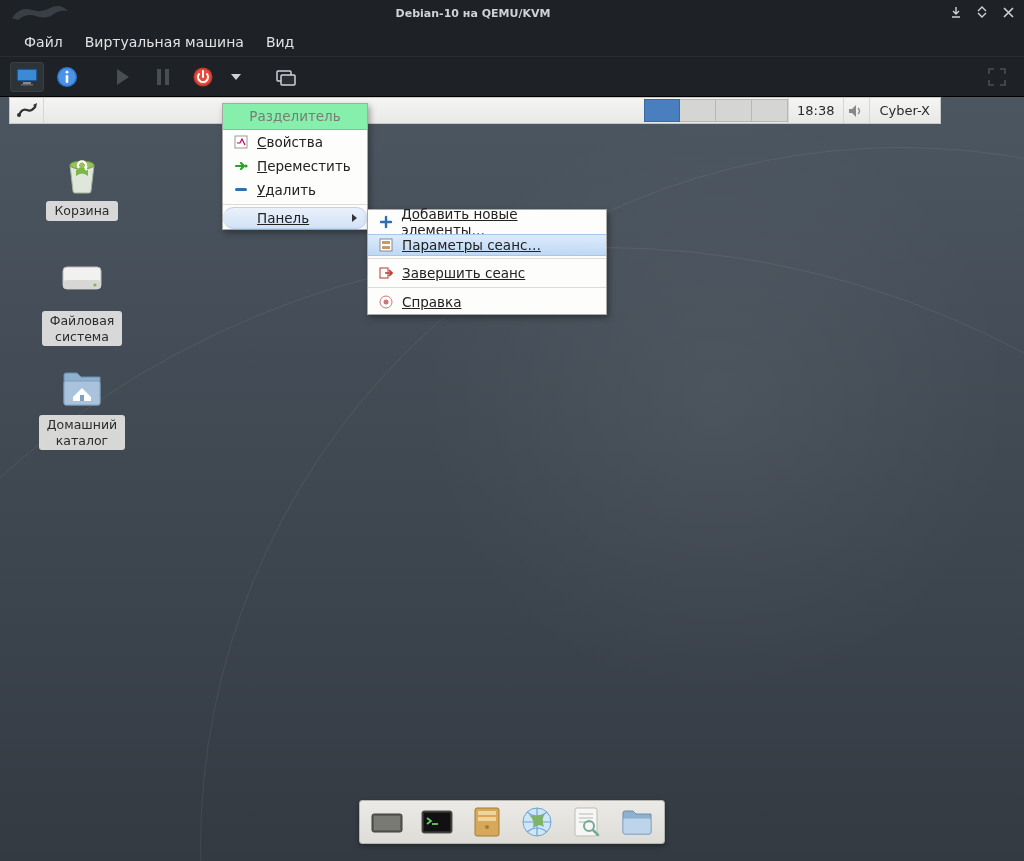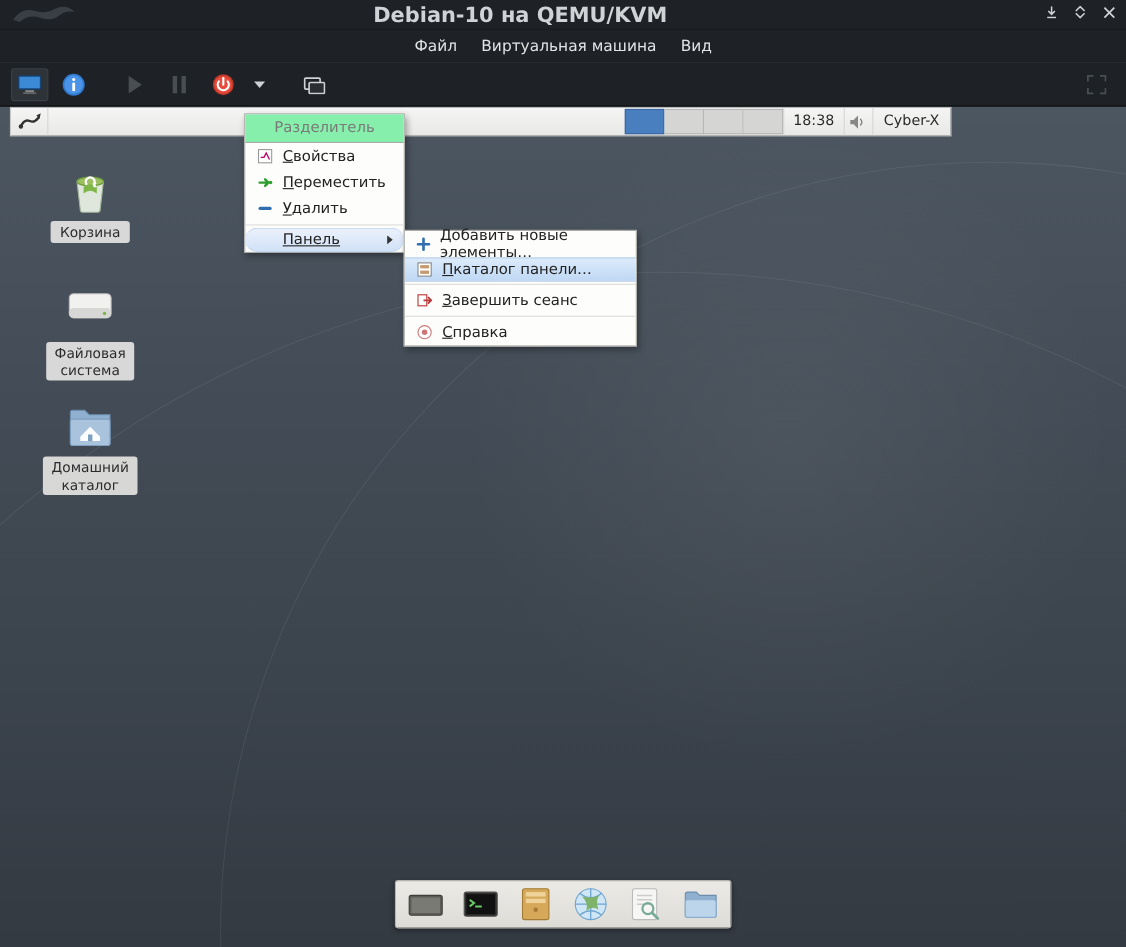--- a/index.html
+++ b/index.html
@@ -5,33 +5,33 @@
   * { box-sizing: border-box; margin: 0; padding: 0; user-select: none; }
   html, body { width: 1024px; height: 861px; overflow: hidden; font-family: "DejaVu Sans", "Liberation Sans", sans-serif; font-size: 13px; }
   body { background: #000; }
 
   
   .host-header {
     position: absolute; left: 0; top: 0; width: 1024px; height: 27px;
     background: #1e2226; display: flex; align-items: center;
   }
   .host-header .title {
-    flex: 1; text-align: center; color: #d0d3d6; font-weight: bold; font-size: 19px;
+    flex: 1; text-align: center; color: #d0d3d6; font-weight: bold; font-size: 11px;
   }
   .host-header .winbtn {
     width: 20px; height: 20px; margin-right: 6px; color: #cfd2d5; text-align: center; line-height: 20px; cursor: pointer;
   }
   .host-dragon {
     position: absolute; left: 10px; top: 2px; width: 60px; height: 22px; color:#3e4349;
   }
 
   .host-menubar {
     position: absolute; left: 0; top: 27px; width: 1024px; height: 29px;
-    background: #1e2226; display: flex; align-items: center; padding: 0 4px; gap: 22px;
-    color: #e1e3e5; font-size: 14px; justify-content: center;
+    background: #1e2226; display: flex; align-items: center; padding: 0 24px; gap: 22px;
+    color: #e1e3e5; font-size: 14px;
   }
   .host-menubar .mitem { cursor: pointer; }
 
   .host-toolbar {
     position: absolute; left: 0; top: 56px; width: 1024px; height: 41px;
     background: #1e2226; display: flex; align-items: center; padding: 0 10px;
     border-top: 1px solid #2a2e33; border-bottom: 1px solid #000;
     gap: 6px;
   }
   .tbbtn {
@@ -52,21 +52,21 @@
   }
   
   .guest::before, .guest::after {
     content: ""; position: absolute; border: 1px solid rgba(255,255,255,.07); border-radius: 50%;
   }
   .guest::before { width: 1400px; height: 1400px; left: 200px; top: 50px; }
   .guest::after  { width: 1800px; height: 1800px; left: -300px; top: 150px; }
 
   
   .xfce-panel {
-    position: absolute; left: 9px; top: 0; width: 856px; height: 27px;
+    position: absolute; left: 9px; top: 0; width: 932px; height: 27px;
     background: linear-gradient(#f5f5f3, #e8e8e6); border: 1px solid #c7c7c5;
     display: flex; align-items: center;
     color: #2a2a2a;
   }
   .panel-apps {
     width: 34px; height: 100%; display: flex; align-items: center; justify-content: center;
     border-right: 1px solid #d6d6d4; cursor: pointer;
   }
   .panel-pager {
     margin-left: auto; display: flex; align-items: center; height: 100%;
@@ -325,38 +325,38 @@
       <span class="txt"><u>У</u><span>далить</span></span>
     </div>
     <div class="row sep"></div>
     <div class="row hl">
       <span class="ic"></span>
       <span class="txt"><span style="text-decoration:underline">Панель</span></span>
       <span class="arrow"></span>
     </div>
   </div>
 
-  <div class="menu" style="left:367px; top:112px; width:212px;">
+  <div class="menu" style="left:367px; top:112px; width:240px;text-decoration:underline;">
     <div class="row">
       <span class="ic">
         <svg width="14" height="14" viewBox="0 0 14 14">
             <path d="M7 2 V12 M2 7 H12" stroke="#2f6fb0" stroke-width="2.4" stroke-linecap="round"></path>
           </svg>
       </span>
       <span class="txt"><u>Д</u><span>обавить новые элементы…</span></span>
     </div>
     <div class="row hov">
       <span class="ic">
         <svg width="14" height="14" viewBox="0 0 14 14">
             <rect x="1" y="1" width="12" height="12" fill="#fff" stroke="#888"></rect>
             <rect x="3" y="3" width="8" height="3" fill="#c59b6d"></rect>
             <rect x="3" y="8" width="8" height="3" fill="#c59b6d"></rect>
           </svg>
       </span>
-      <span class="txt"><u>П</u><span>каталог панели…</span></span>
+      <span class="txt"><u>П</u><span>араметры сеанс…</span></span>
     </div>
     <div class="row sep"></div>
     <div class="row">
       <span class="ic">
         <svg width="14" height="14" viewBox="0 0 14 14">
             <rect x="1" y="2" width="8" height="10" fill="#fff" stroke="#b33"></rect>
             <path d="M6 7 H13 M10 4 L13 7 L10 10" stroke="#b33" stroke-width="1.6" fill="none"></path>
           </svg>
       </span>
       <span class="txt"><u>З</u><span>авершить сеанс</span></span>

